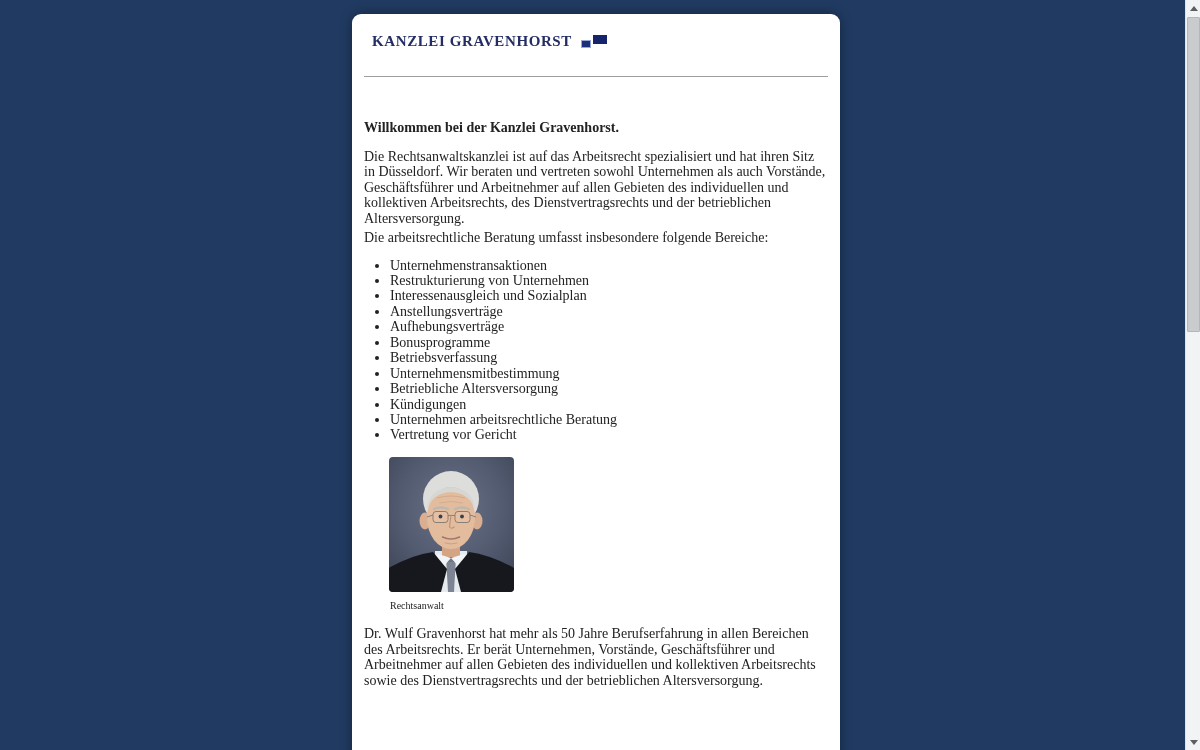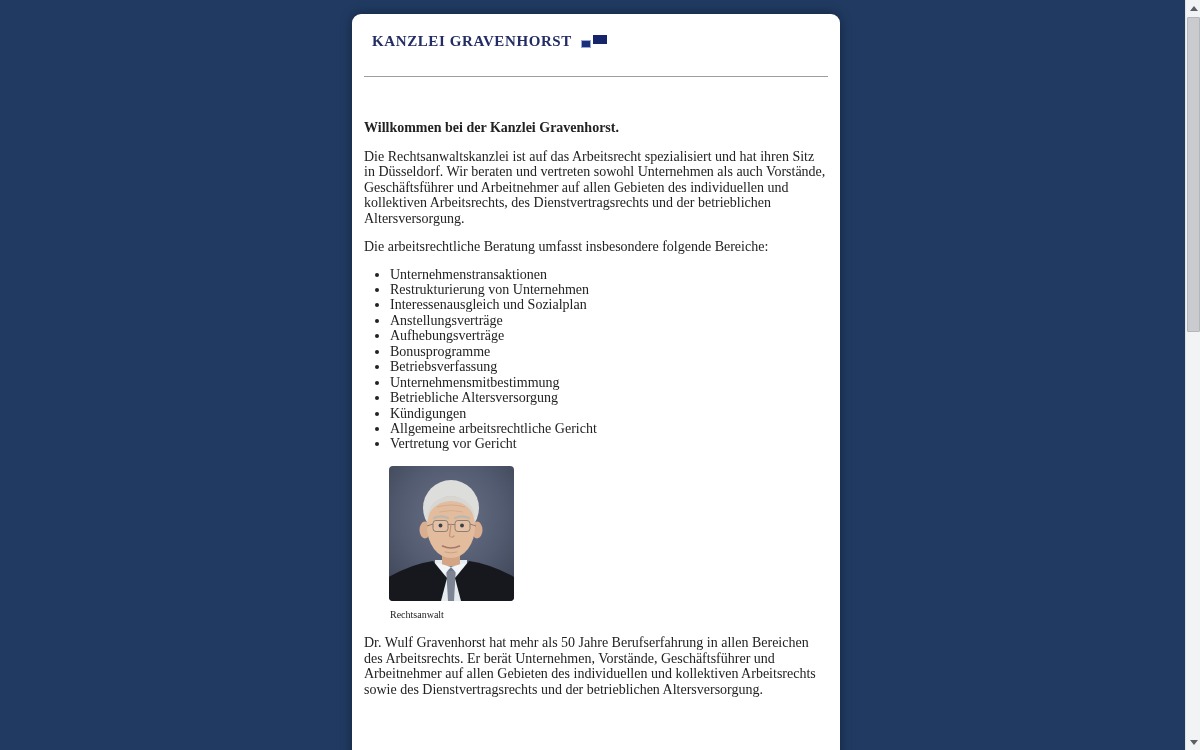--- a/index.html
+++ b/index.html
@@ -80,21 +80,21 @@
 
   h2.section-title {
     margin-top: 27px;
     font-size: 16px;
     line-height: 19px;
     font-weight: bold;
     color: #175a94;
   }
   h2.section-title.lawyer { margin-top: 28px; }
 
-  .lead { margin-top: 13px; }
+  .lead { margin-top: 4px; }
 
   ul.areas {
     margin-top: 12px;
     padding-left: 26px;
     list-style-type: disc;
   }
   ul.areas li { line-height: 15.45px; }
 
   
   figure.lawyer-figure {
@@ -182,21 +182,21 @@
       <li>Unternehmenstransaktionen</li>
       <li>Restrukturierung von Unternehmen</li>
       <li>Interessenausgleich und Sozialplan</li>
       <li>Anstellungsverträge</li>
       <li>Aufhebungsverträge</li>
       <li>Bonusprogramme</li>
       <li>Betriebsverfassung</li>
       <li>Unternehmensmitbestimmung</li>
       <li>Betriebliche Altersversorgung</li>
       <li>Kündigungen</li>
-      <li>Allgemeine arbeitsrechtliche Gericht</li>
+      <li>Unternehmen arbeitsrechtliche Beratung</li>
       <li>Vertretung vor Gericht</li>
     </ul>
 
 
   <figure class="lawyer-figure">
     <span class="photo-frame">
       <svg width="125" height="135" viewBox="0 0 125 135" xmlns="http://www.w3.org/2000/svg">
         <defs>
           <radialGradient id="bgGrad" cx="50%" cy="38%" r="75%">
             <stop offset="0%" stop-color="#6b7288"></stop>

